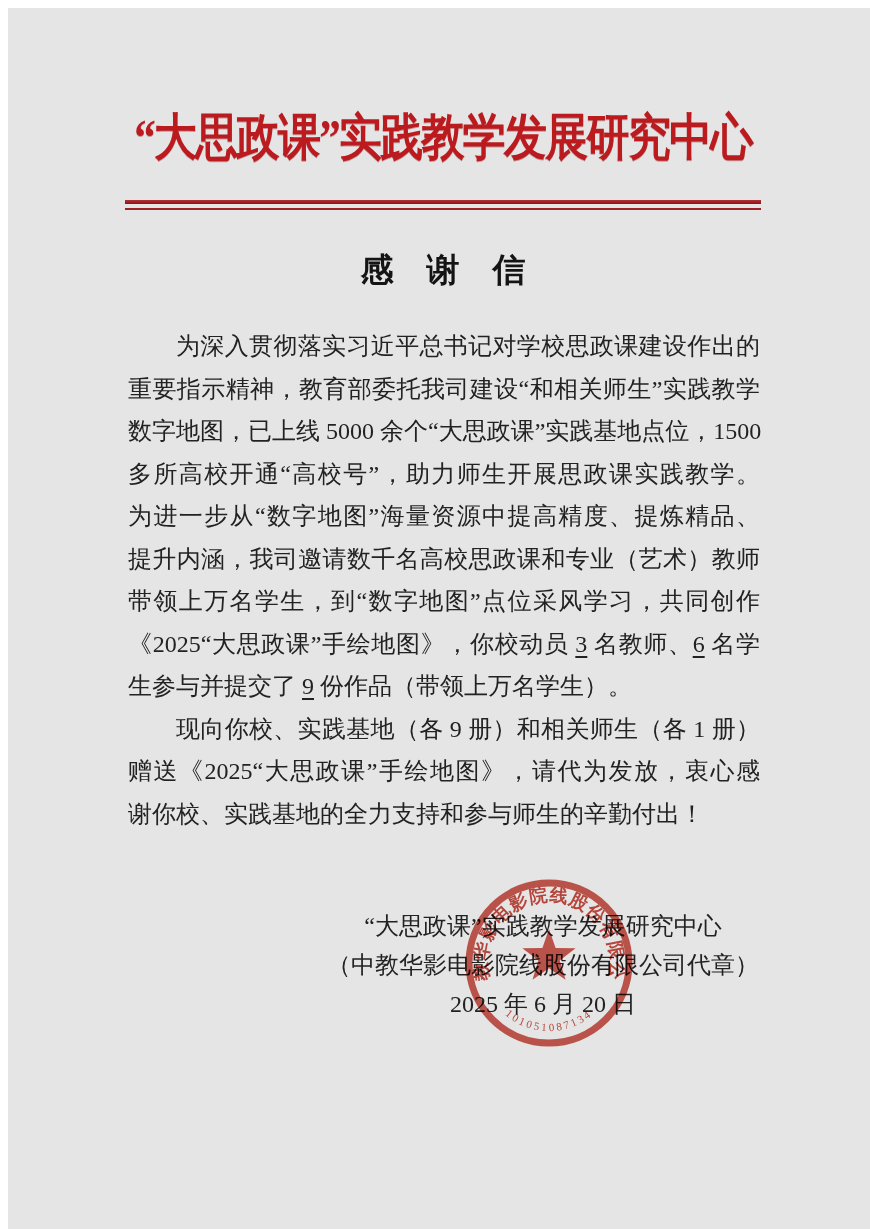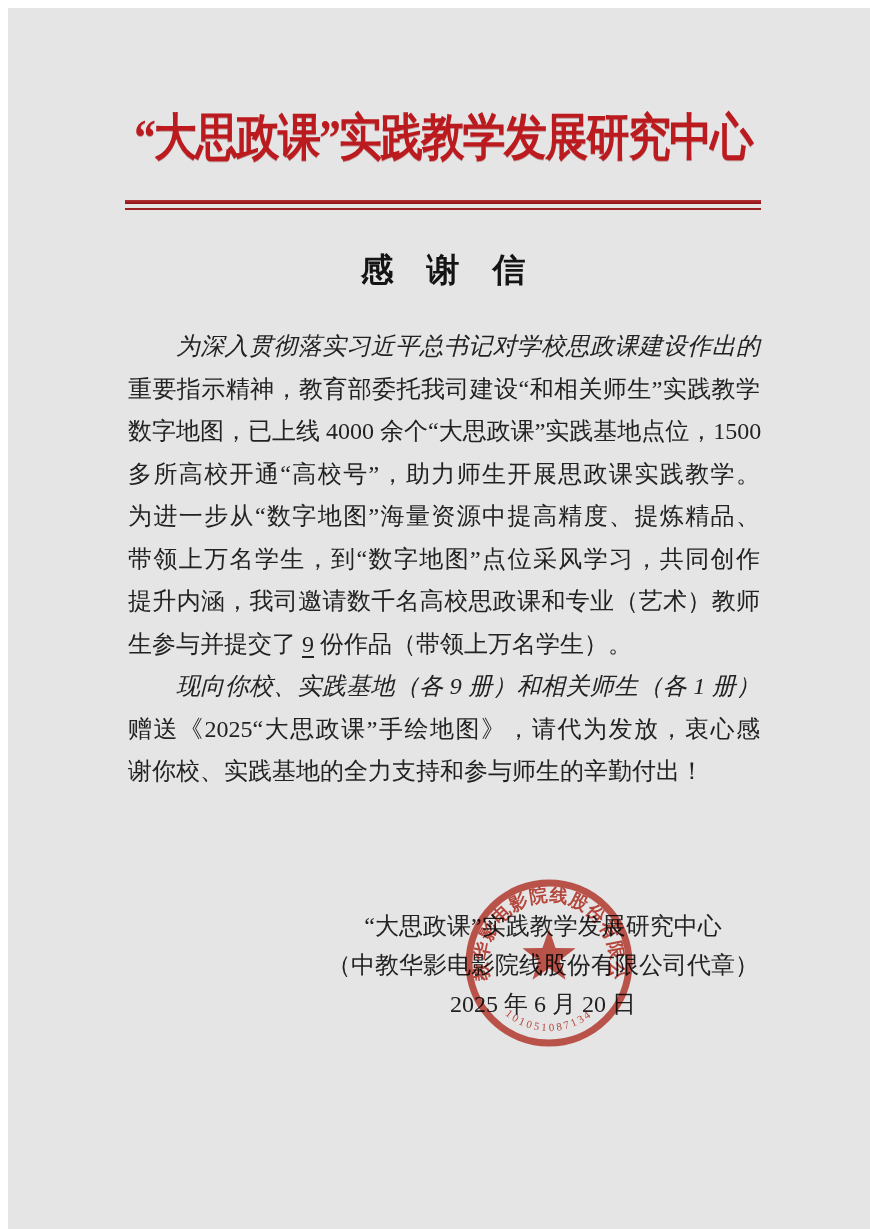--- a/index.html
+++ b/index.html
@@ -39,21 +39,21 @@
     position:absolute;top:240px;left:0;width:870px;
     text-align:center;font-size:33px;font-weight:bold;color:#141414;
     white-space:nowrap;
   }
   
   .letter-body{
     position:absolute;top:317px;left:120px;width:632px;
     font-size:24px;line-height:42.5px;color:var(--text_black);
   }
   .bline{white-space:nowrap;height:42.5px;}
-  .bline.indent{text-indent:48px;font-style:italic;}
+  .bline.indent{text-indent:48px;}
   .bline.fill{text-align:justify;text-align-last:justify;}
   .bline .u{text-decoration:underline;text-underline-offset:4px;}
   
   .signature{
     position:absolute;top:899px;left:290px;width:490px;
     text-align:center;font-size:24px;line-height:39px;color:var(--text_black);
     white-space:nowrap;
   }
   
   .seal{
@@ -72,25 +72,26 @@
   <div class="letterhead">“大思政课”实践教学发展研究中心</div>
 
   <div class="rule-thick"></div>
   <div class="rule-thin"></div>
 
   <div class="letter-title">感　谢　信</div>
 
   <div class="letter-body">
       <div class="bline indent fill"><span>为深入贯彻落实习近平总书记对学校思政课建设作出的</span></div>
       <div class="bline fill"><span>重要指示精神，教育部委托我司建设“和相关师生”实践教学</span></div>
-      <div class="bline fill"><span>数字地图，已上线 4000 余个“大思政课”实践基地点位，1500</span></div>
+      <div class="bline fill"><span>数字地图，已上线 5000 余个“大思政课”实践基地点位，1500</span></div>
       <div class="bline fill"><span>多所高校开通“高校号”，助力师生开展思政课实践教学。</span></div>
       <div class="bline fill"><span>为进一步从“数字地图”海量资源中提高精度、提炼精品、</span></div>
+      <div class="bline fill"><span>提升内涵，我司邀请数千名高校思政课和专业（艺术）教师</span></div>
       <div class="bline fill"><span>带领上万名学生，到“数字地图”点位采风学习，共同创作</span></div>
-      <div class="bline fill"><span>提升内涵，我司邀请数千名高校思政课和专业（艺术）教师</span></div>
+      <div class="bline fill"><span>《2025“大思政课”手绘地图》，你校动员 </span><span class="u">3</span><span> 名教师、</span><span class="u">6</span><span> 名学</span></div>
       <div class="bline"><span>生参与并提交了 </span><span class="u">9</span><span> 份作品（带领上万名学生）。</span></div>
       <div class="bline indent fill"><span>现向你校、实践基地（各 9 册）和相关师生（各 1 册）</span></div>
       <div class="bline fill"><span>赠送《2025“大思政课”手绘地图》，请代为发放，衷心感</span></div>
       <div class="bline"><span>谢你校、实践基地的全力支持和参与师生的辛勤付出！</span></div>
     </div>
 
   <div class="signature">
     <div>“大思政课”实践教学发展研究中心</div>
     <div>（中教华影电影院线股份有限公司代章）</div>
     <div>2025 年 6 月 20 日</div>

